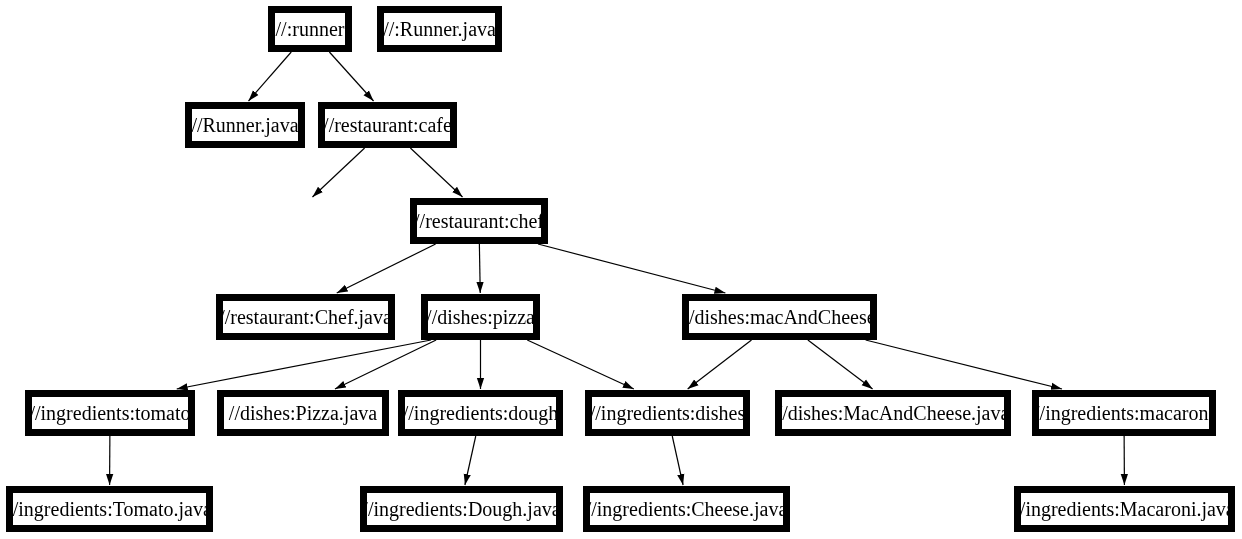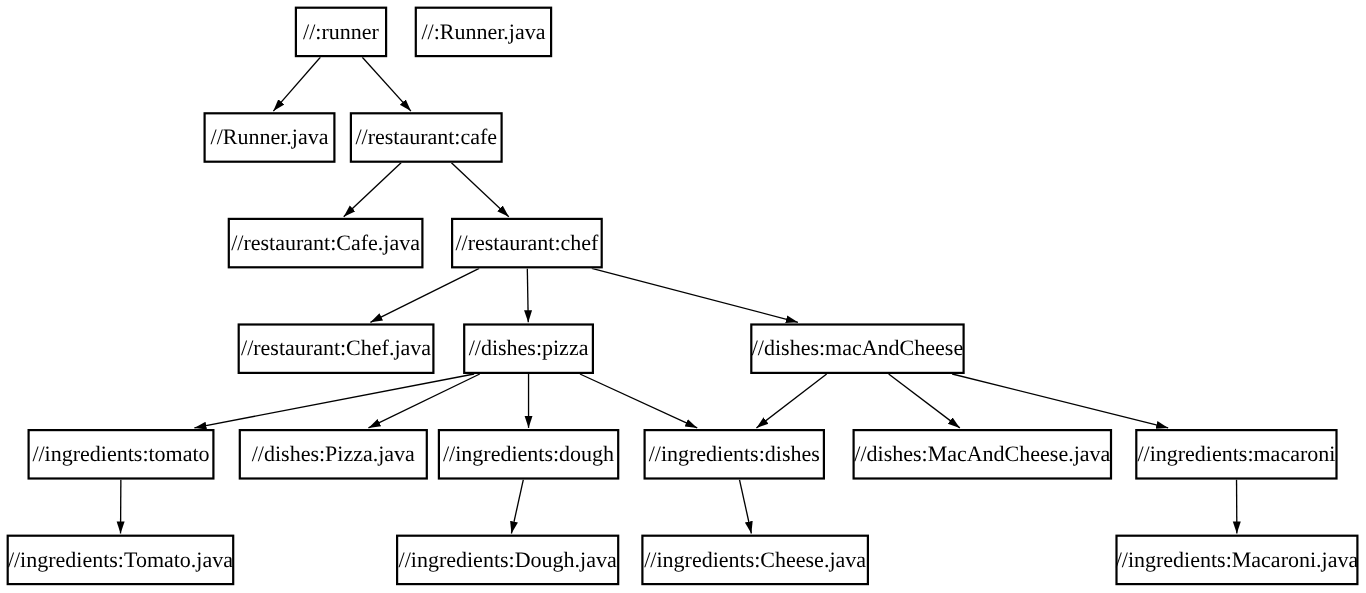--- a/index.html
+++ b/index.html
@@ -13,21 +13,21 @@
   }
   #edges-layer {
     position: absolute;
     left: 0; top: 0;
     width: 1242px; height: 539px;
   }
   #nodes-layer { position: absolute; left: 0; top: 0; width: 100%; height: 100%; }
   .node {
     position: absolute;
     box-sizing: border-box;
-    border: 2px solid #c2410c;
+    border: 7px solid #c2410c;
     background: #ffffff;
     color: #000000;
     display: flex;
     align-items: center;
     justify-content: center;
     font-size: 20px;
     line-height: 1;
     white-space: nowrap;
   }
 </style>
@@ -58,21 +58,20 @@
       <line x1="109.875" y1="436" x2="109.59" y2="485" stroke="#000000" stroke-width="1.2" marker-end="url(#arrowhead)"></line>
       <line x1="475.75" y1="436" x2="464.92" y2="485" stroke="#000000" stroke-width="1.2" marker-end="url(#arrowhead)"></line>
       <line x1="672.25" y1="436" x2="683.08" y2="485" stroke="#000000" stroke-width="1.2" marker-end="url(#arrowhead)"></line>
       <line x1="1124.125" y1="436" x2="1124.41" y2="485" stroke="#000000" stroke-width="1.2" marker-end="url(#arrowhead)"></line>
     </svg>
   <div id="nodes-layer">
       <div class="node" style="left: 268px; top: 6px; width: 84px; height: 46px; border-color: rgb(0, 0, 0); background: rgb(255, 255, 255); color: rgb(0, 0, 0);">//:runner</div>
       <div class="node" style="left: 377px; top: 6px; width: 125px; height: 46px; border-color: rgb(0, 0, 0); background: rgb(255, 255, 255); color: rgb(0, 0, 0);">//:Runner.java</div>
       <div class="node" style="left: 185px; top: 102px; width: 120px; height: 46px; border-color: rgb(0, 0, 0); background: rgb(255, 255, 255); color: rgb(0, 0, 0);">//Runner.java</div>
       <div class="node" style="left: 318px; top: 102px; width: 139px; height: 46px; border-color: rgb(0, 0, 0); background: rgb(255, 255, 255); color: rgb(0, 0, 0);">//restaurant:cafe</div>
-      <div class="node" style="left: 207px; top: 198px; width: 178px; height: 46px; border-color: rgb(0, 0, 0); background: rgb(255, 255, 255); color: rgb(0, 0, 0);">//restaurant:Cafe.java</div>
       <div class="node" style="left: 410px; top: 198px; width: 138px; height: 46px; border-color: rgb(0, 0, 0); background: rgb(255, 255, 255); color: rgb(0, 0, 0);">//restaurant:chef</div>
       <div class="node" style="left: 421px; top: 294px; width: 119px; height: 46px; border-color: rgb(0, 0, 0); background: rgb(255, 255, 255); color: rgb(0, 0, 0);">//dishes:pizza</div>
       <div class="node" style="left: 216px; top: 294px; width: 179px; height: 46px; border-color: rgb(0, 0, 0); background: rgb(255, 255, 255); color: rgb(0, 0, 0);">//restaurant:Chef.java</div>
       <div class="node" style="left: 682px; top: 294px; width: 195px; height: 46px; border-color: rgb(0, 0, 0); background: rgb(255, 255, 255); color: rgb(0, 0, 0);">//dishes:macAndCheese</div>
       <div class="node" style="left: 25px; top: 390px; width: 170px; height: 46px; border-color: rgb(0, 0, 0); background: rgb(255, 255, 255); color: rgb(0, 0, 0);">//ingredients:tomato</div>
       <div class="node" style="left: 217px; top: 390px; width: 172px; height: 46px; border-color: rgb(0, 0, 0); background: rgb(255, 255, 255); color: rgb(0, 0, 0);">//dishes:Pizza.java</div>
       <div class="node" style="left: 398px; top: 390px; width: 165px; height: 46px; border-color: rgb(0, 0, 0); background: rgb(255, 255, 255); color: rgb(0, 0, 0);">//ingredients:dough</div>
       <div class="node" style="left: 585px; top: 390px; width: 165px; height: 46px; border-color: rgb(0, 0, 0); background: rgb(255, 255, 255); color: rgb(0, 0, 0);">//ingredients:dishes</div>
       <div class="node" style="left: 775px; top: 390px; width: 236px; height: 46px; border-color: rgb(0, 0, 0); background: rgb(255, 255, 255); color: rgb(0, 0, 0); text-align: right;">//dishes:MacAndCheese.java</div>
       <div class="node" style="left: 1032px; top: 390px; width: 184px; height: 46px; border-color: rgb(0, 0, 0); background: rgb(255, 255, 255); color: rgb(0, 0, 0);">//ingredients:macaroni</div>

